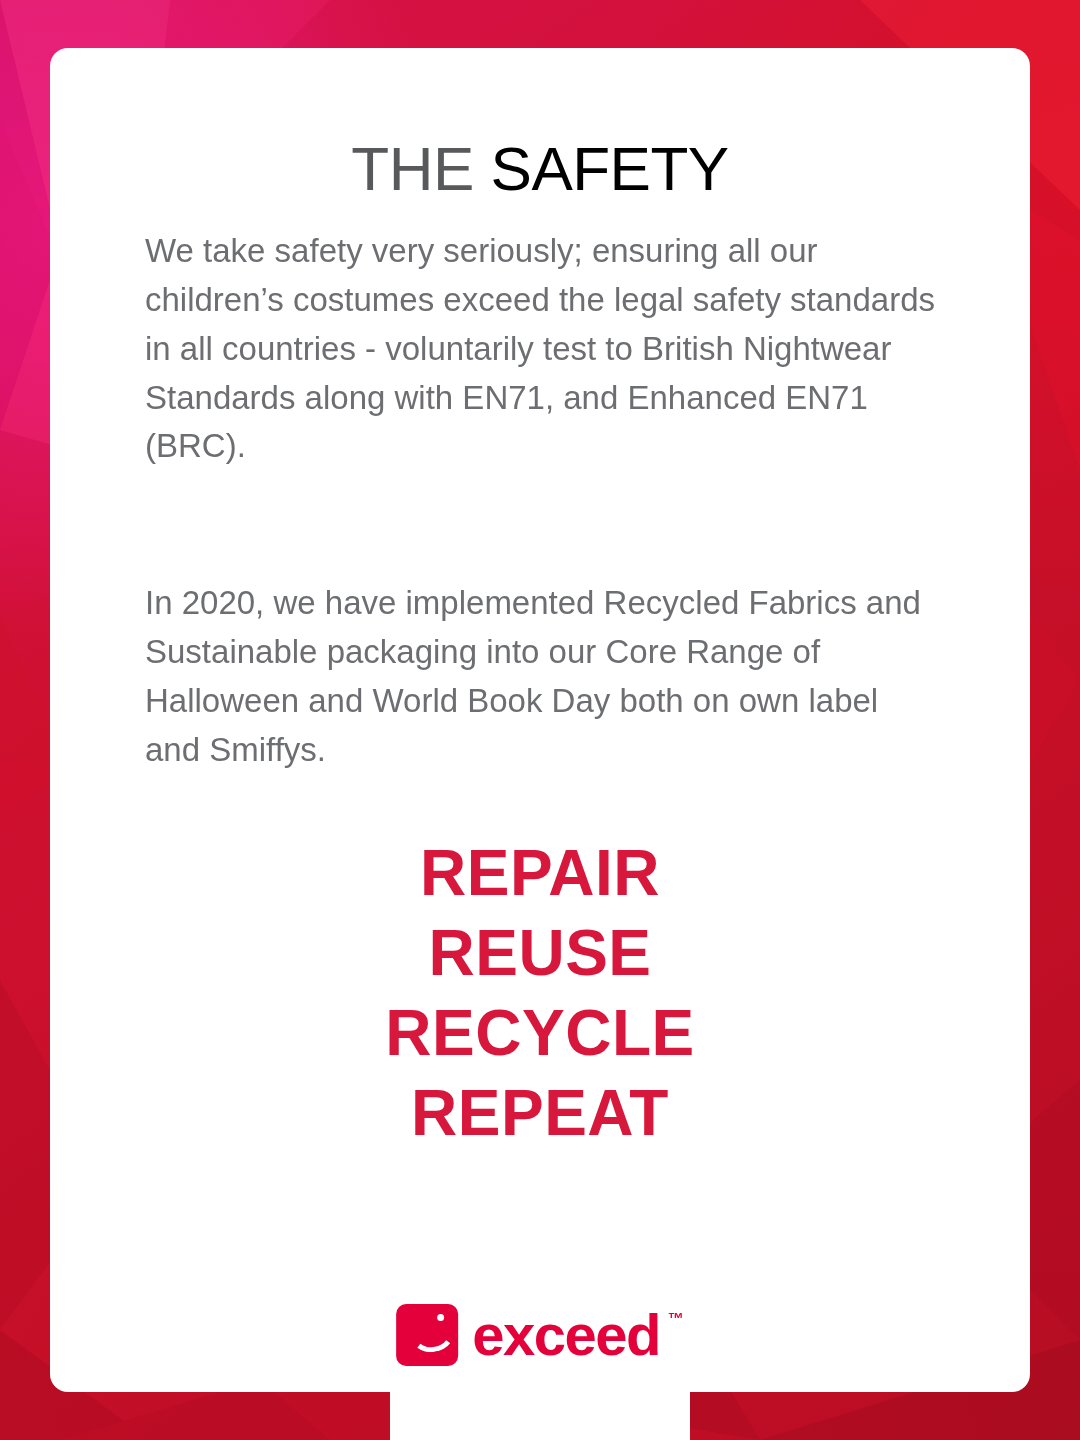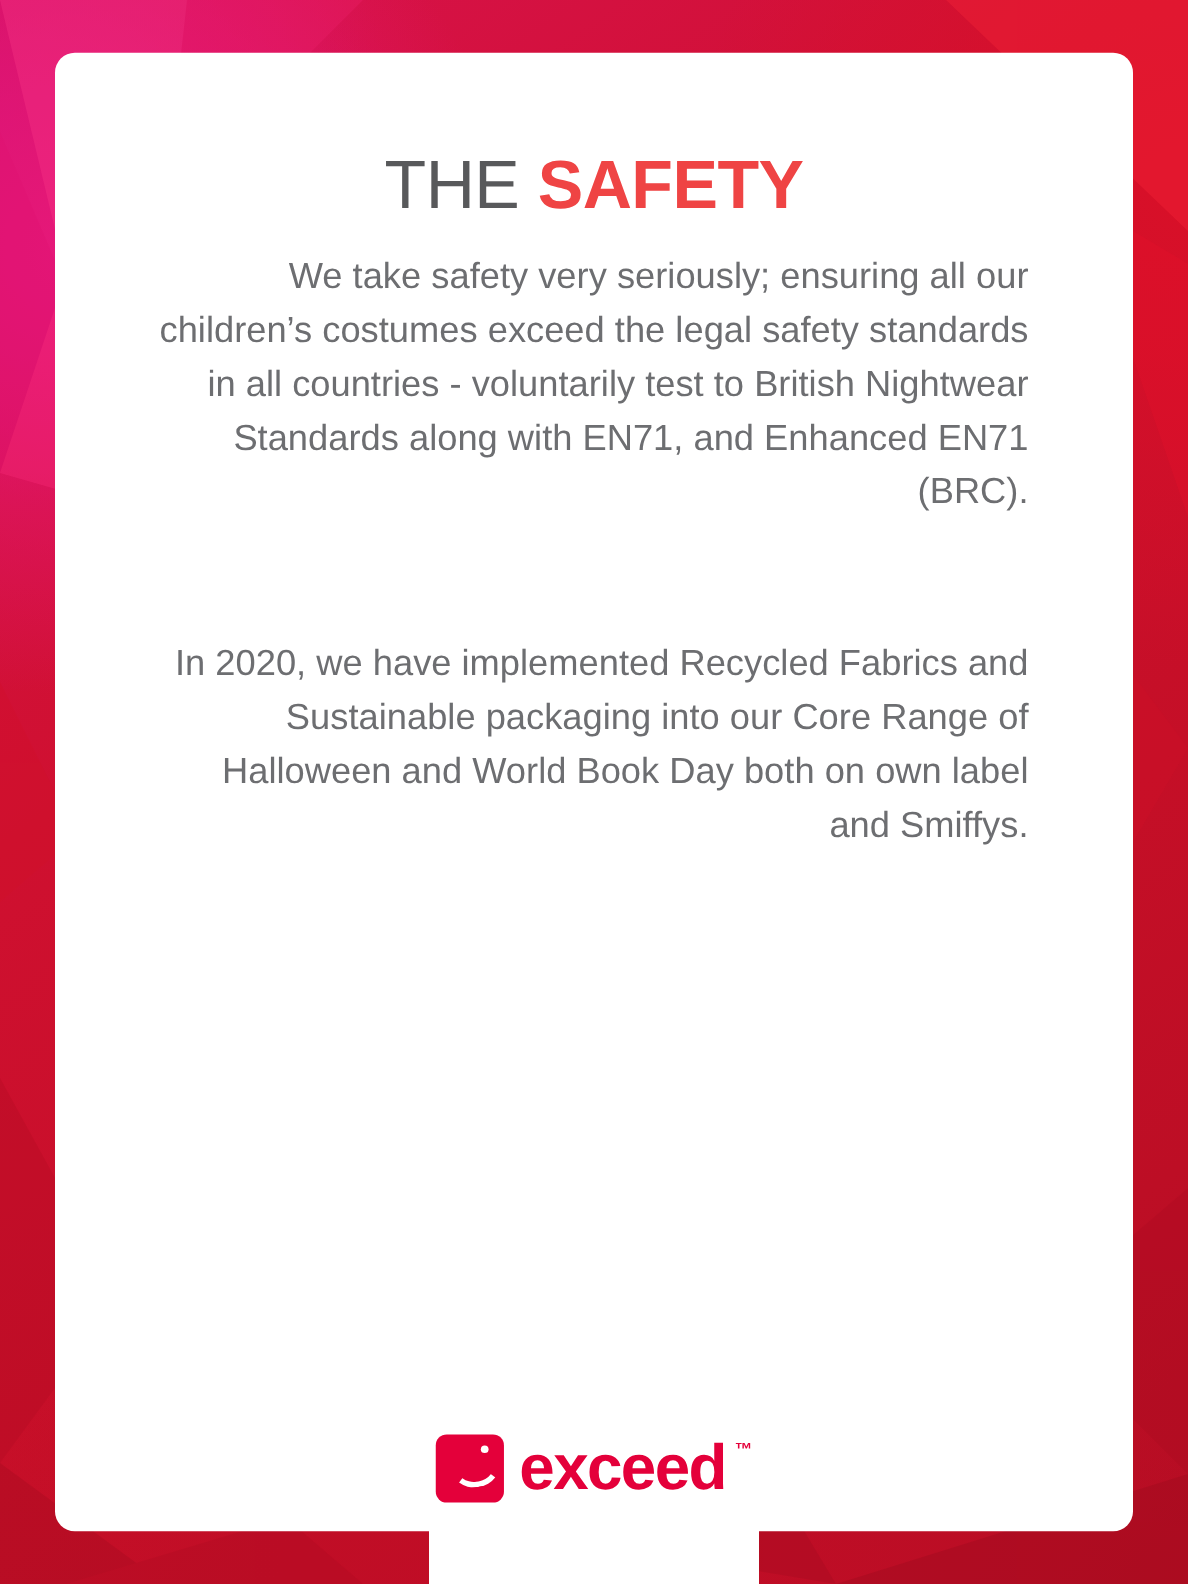--- a/index.html
+++ b/index.html
@@ -48,28 +48,28 @@
   .heading {
     text-align: center;
     font-size: 62px;
     line-height: 1.05;
     font-weight: 400;
     color: #58595b;
     letter-spacing: -0.5px;
     margin: 0;
   }
   .heading .accent {
-    color: #ef4444;
-    font-weight: 700;
+    color: #000000;
+    font-weight: 400;
   }
   .heading.safety { margin-top: 48px; }
   .heading.sustainability { font-size: 60px; margin-top: 0; }
 
   .body-copy {
-    text-align: right;
+    text-align: left;
     font-size: 33px;
     line-height: 1.48;
     color: #6d6e71;
     margin: 26px auto 0 auto;
     max-width: 790px;
     font-weight: 400;
   }
 
   .spacer-lg { height: 82px; }
 
@@ -193,20 +193,26 @@
 
     <h1 class="heading safety"><span>THE </span><span class="accent">SAFETY</span></h1>
 
     <p class="body-copy">We take safety very seriously; ensuring all our children’s costumes exceed the legal safety standards in all countries - voluntarily test to British Nightwear Standards along with EN71, and Enhanced EN71 (BRC).</p>
 
     <div class="spacer-lg"></div>
 
 
     <p class="body-copy">In 2020, we have implemented Recycled Fabrics and Sustainable packaging into our Core Range of Halloween and World Book Day both on own label and Smiffys.</p>
 
+    <div class="slogan">
+      <div>REPAIR</div>
+      <div>REUSE</div>
+      <div>RECYCLE</div>
+      <div>REPEAT</div>
+    </div>
 
   </div>
 
   <div class="logo-tab"></div>
 
   <div class="logo-row">
     <div class="logo-mark"></div>
     <div class="logo-word">exceed</div>
     <div class="logo-tm">™</div>
   </div>

